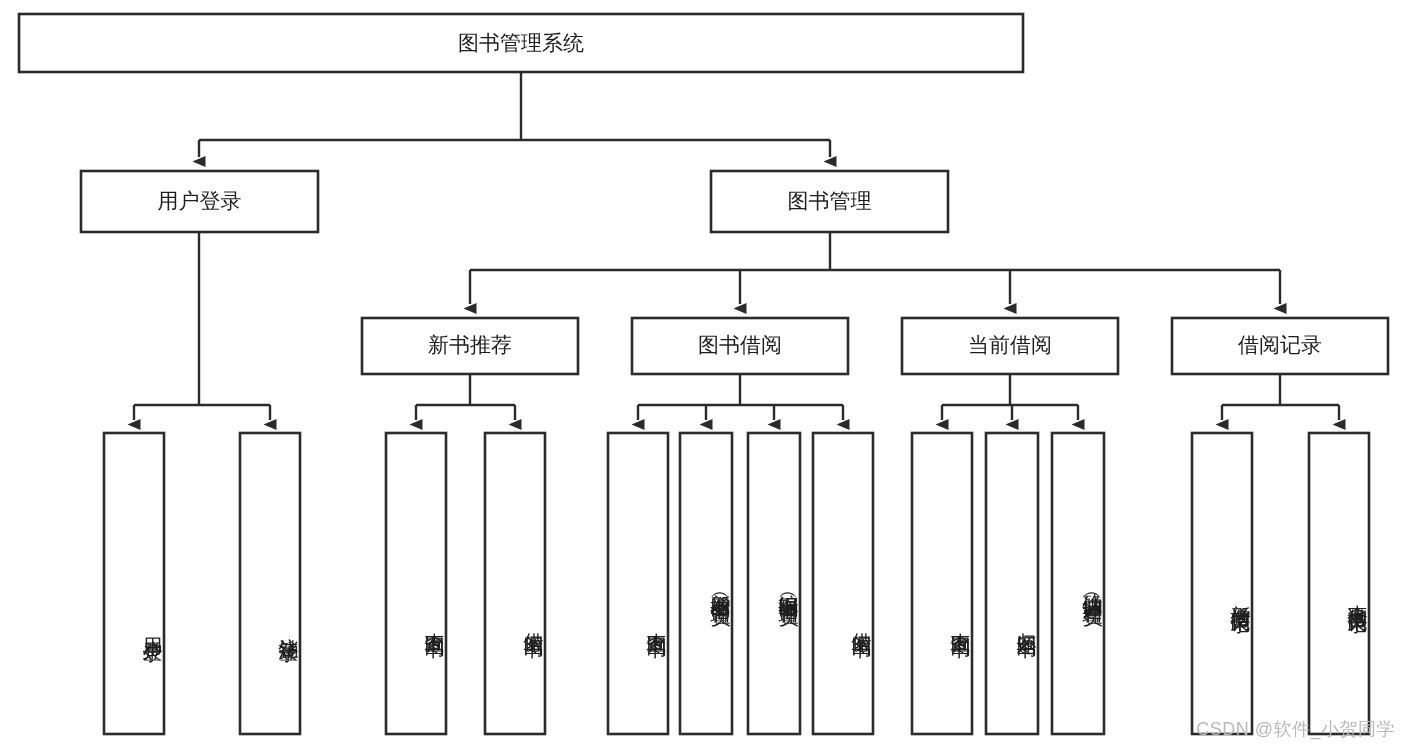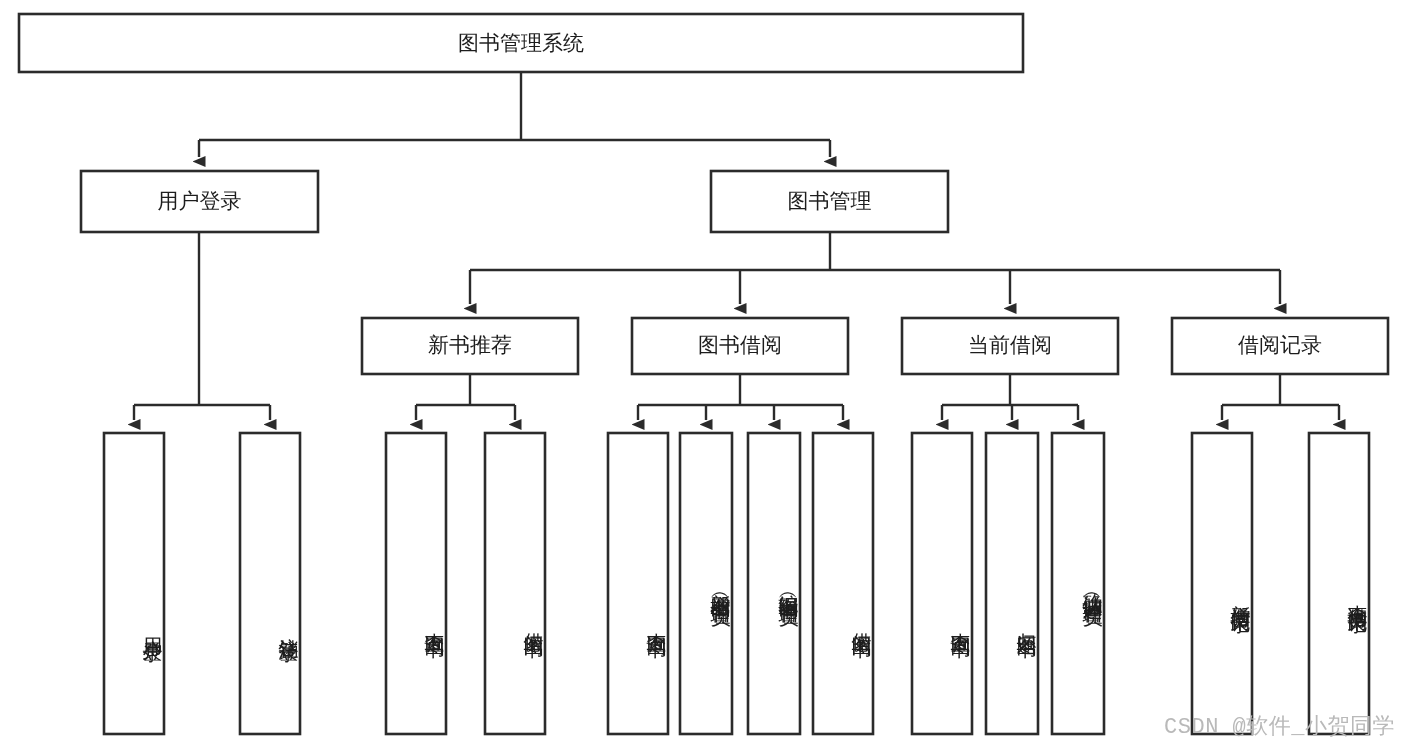--- a/index.html
+++ b/index.html
@@ -61,22 +61,22 @@
     display: flex;
     align-items: flex-start;
     justify-content: center;
     pointer-events: none;
     user-select: none;
   }
   .watermark {
     position: absolute;
     right: 10px;
     bottom: 6px;
-    font-family: Liberation Mono, monospace;
-    font-size: 22px;
+    font-family: Liberation Sans, sans-serif;
+    font-size: 18px;
     color: #b9b9b9;
     letter-spacing: 0.5px;
     white-space: nowrap;
   }
 </style>
 </head>
 <body>
 
 <div id="diagram-root">
 

